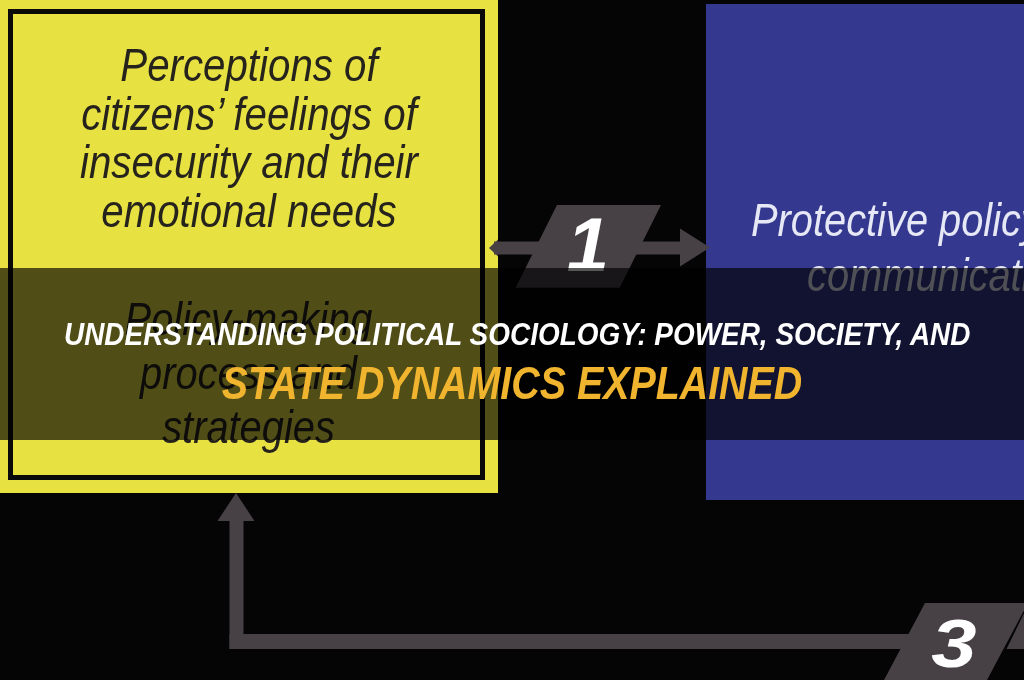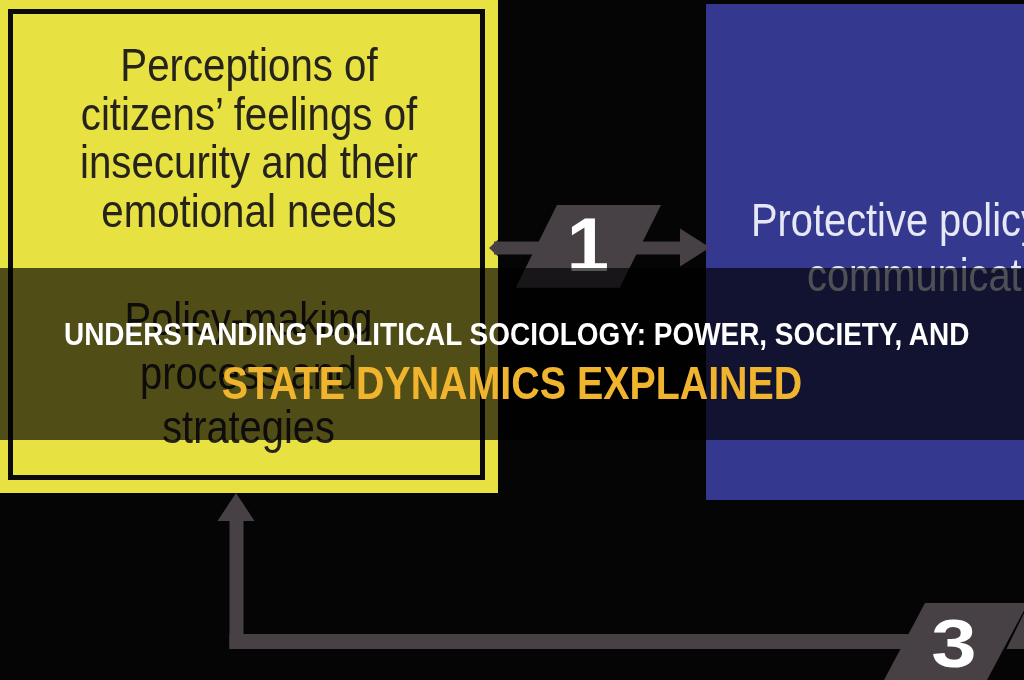--- a/index.html
+++ b/index.html
@@ -1,17 +1,17 @@
 <!DOCTYPE html>
 <html><head>
 <meta charset="utf-8">
 <style>
   html,body{margin:0;padding:0;background:#000;}
   #stage{position:relative;width:1024px;height:680px;background:#050505;overflow:hidden;
-         font-family:"Liberation Sans",sans-serif;}
+         font-family:"Liberation Sans",sans-serif;font-style:italic;}
   .abs{position:absolute;}
 </style>
 </head>
 <body>
 <div id="stage">
 
   <div class="abs" style="left:0;top:0;width:498px;height:493px;background:#e7e242;"></div>
 
   <div class="abs" style="left:8px;top:9px;width:477px;height:471px;border:5px solid #0a0a0a;box-sizing:border-box;"></div>
 

